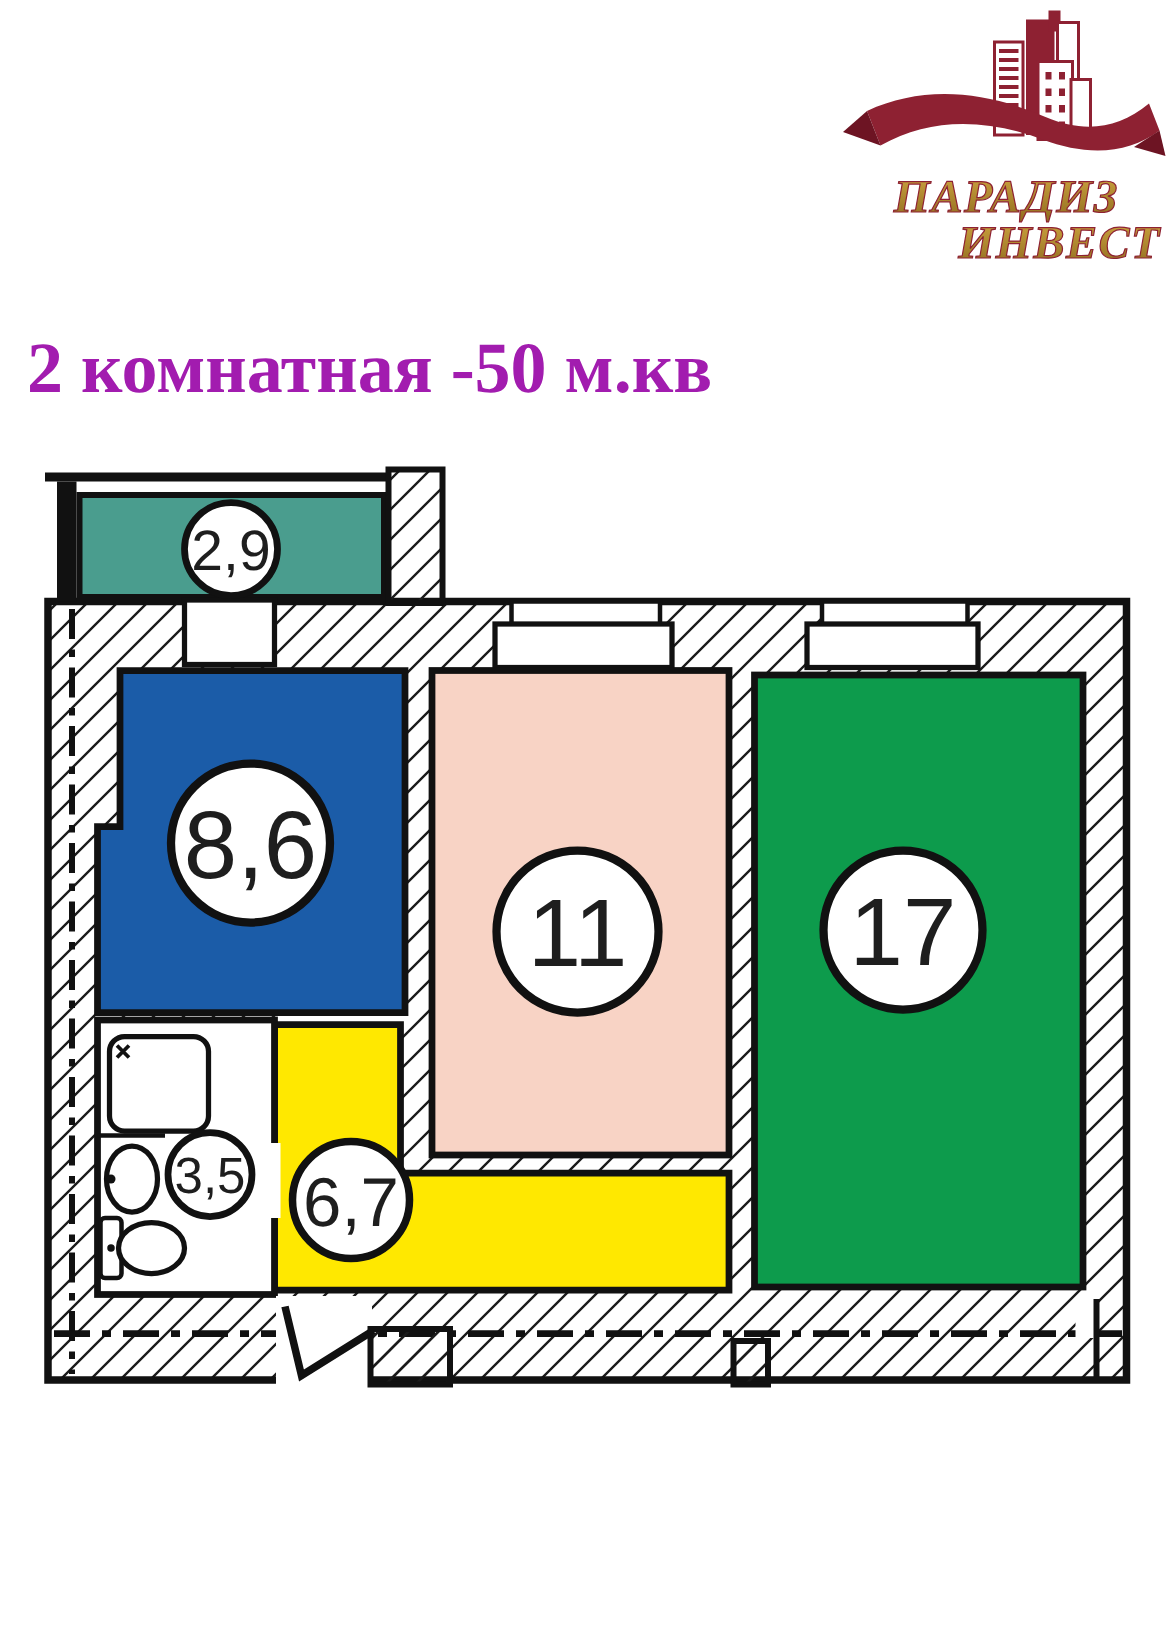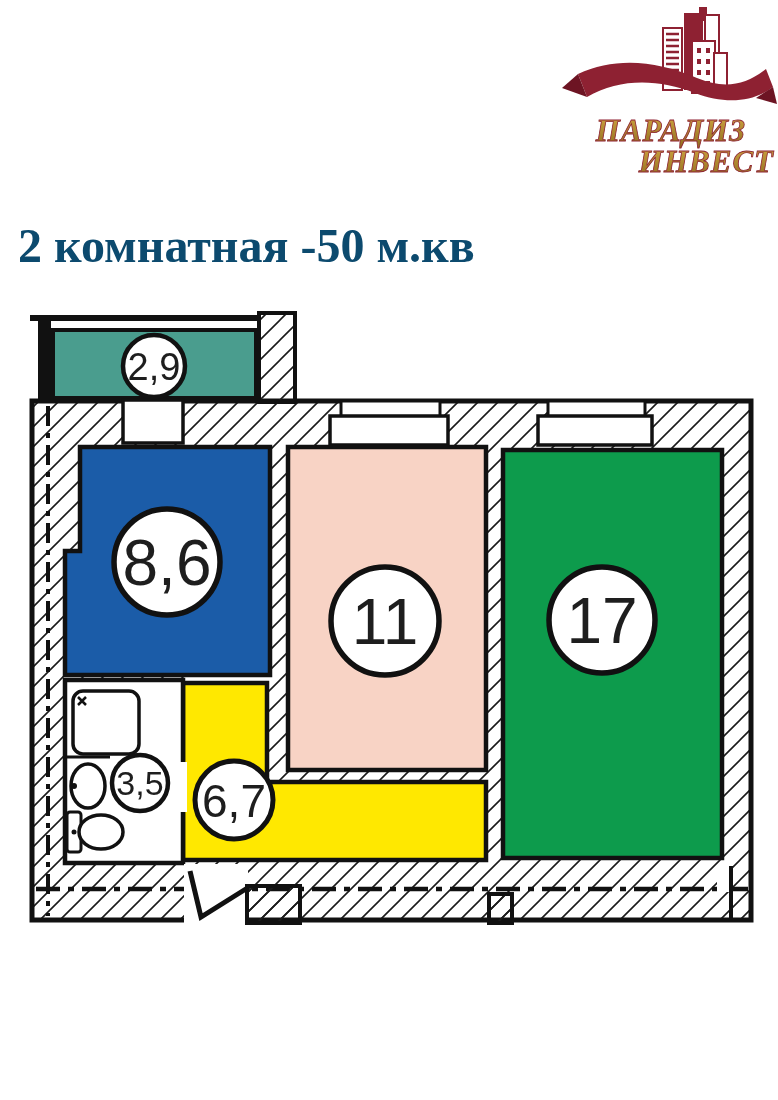--- a/index.html
+++ b/index.html
@@ -1,21 +1,21 @@
 <!DOCTYPE html>
 <html><head>
 <meta charset="utf-8">
 <style>
   html,body{margin:0;padding:0;background:#ffffff;}
   .page{position:relative;width:778px;height:1100px;background:#fff;overflow:hidden;
         font-family:"Liberation Sans",sans-serif;}
   .page-title{
     position:absolute;left:18px;top:218px;width:600px;
     font-family:"Liberation Serif",serif;font-weight:bold;
-    font-size:48px;color:#0c4a6e;letter-spacing:0px;white-space:nowrap;
+    font-size:48px;color:#a21caf;letter-spacing:0px;white-space:nowrap;
   }
   svg{position:absolute;left:0;top:0;}
   .room-num{font-family:"Liberation Sans",sans-serif;fill:#1e1e1e;}
   .brand{font-family:"Liberation Serif",serif;font-style:italic;font-weight:bold;
          letter-spacing:1px;}
 </style>
 </head>
 <body>
 
 <div class="page">

